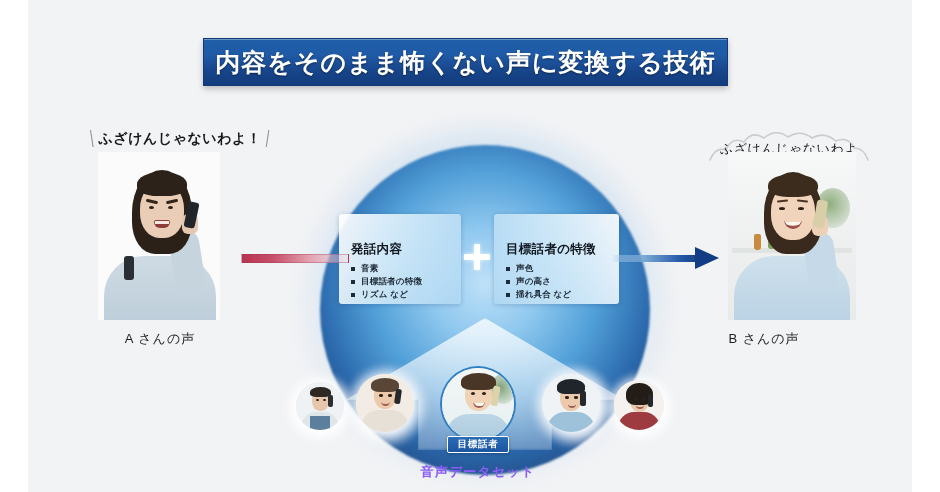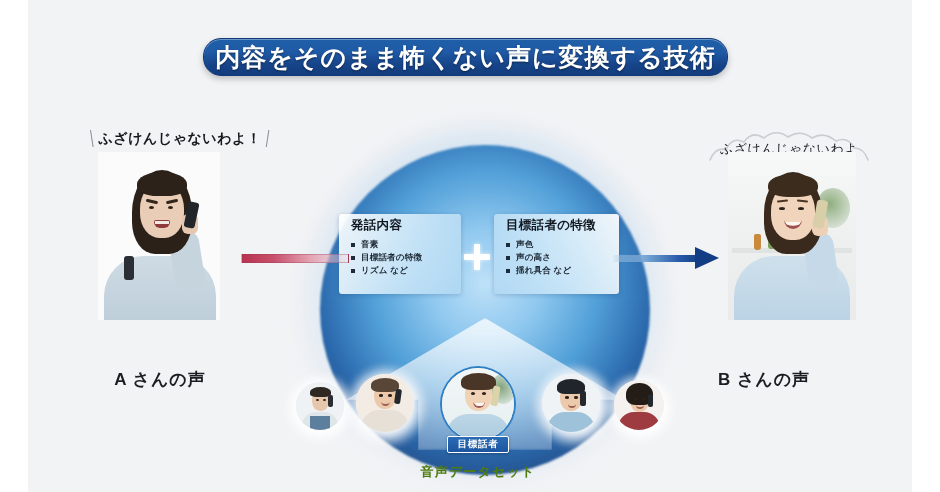--- a/index.html
+++ b/index.html
@@ -13,22 +13,22 @@
   .stage{
     position:absolute;left:28px;top:0;
     width:884px;height:492px;
     background:#f2f3f5;
     overflow:hidden;
   }
 
   
   .title-banner{
     position:absolute;left:175px;top:38px;
-    width:525px;height:38px;
-    border-radius:18px;
+    width:525px;height:48px;
+    border-radius:0;
     background:linear-gradient(180deg,#1f5fa8 0%,#1f5aa6 35%,#17458a 70%,#123c7d 100%);
     box-shadow:0 3px 6px rgba(0,0,0,.22), inset 0 1px 0 rgba(255,255,255,.35);
     display:flex;align-items:center;justify-content:center;
     border:1px solid #123a78;
     box-sizing:border-box;
   }
   .title-banner-text{
     color:#ffffff;
     font-size:25px;
     font-weight:bold;
@@ -72,23 +72,23 @@
     position:absolute;left:292px;top:184px;width:330px;
     text-align:center;
     color:#ffffff;font-size:18px;font-weight:bold;
     letter-spacing:1px;
     text-shadow:0 1px 4px rgba(0,30,70,.55);
   }
 
   
   .card{
     position:absolute;top:214px;
-    height:80px;
+    height:90px;
     border-radius:3px;
-    padding:3px 10px 8px 12px;
+    padding:27px 10px 8px 12px;
     box-sizing:border-box;
     background:linear-gradient(115deg,rgba(255,255,255,.93) 0%,rgba(218,238,250,.88) 45%,rgba(176,216,243,.72) 100%);
     box-shadow:0 1px 5px rgba(10,40,90,.22);
   }
   .card-left{left:311px;width:122px;}
   .card-right{left:466px;width:125px;
     background:linear-gradient(245deg,rgba(255,255,255,.93) 0%,rgba(218,238,250,.88) 45%,rgba(176,216,243,.72) 100%);}
   .card-title{
     font-size:12.5px;font-weight:bold;color:#111821;
     margin:0 0 4px 0;letter-spacing:.3px;white-space:nowrap;
@@ -180,22 +180,22 @@
   .phone{position:absolute;border-radius:3px;}
 
   
   .eye{position:absolute;background:#2d2118;border-radius:50%;}
   .brow{position:absolute;background:#33251a;border-radius:2px;}
   .mouth-angry{position:absolute;background:#8d3b3b;border-radius:2px 2px 6px 6px;}
   .mouth-smile{position:absolute;border-bottom:3px solid #9a5050;border-radius:0 0 18px 18px;}
 
   
   .caption{
-    position:absolute;font-size:17px;font-weight:bold;color:#1a1d22;
-    letter-spacing:1px;white-space:nowrap;text-align:center;margin-top:38px;
+    position:absolute;font-size:13px;font-weight:normal;color:#1a1d22;
+    letter-spacing:1px;white-space:nowrap;text-align:center;
   }
   .caption-left{left:72px;top:330px;width:120px;}
   .caption-right{left:672px;top:330px;width:128px;}
 
   
   .avatar{
     position:absolute;border-radius:50%;overflow:hidden;
     background:#eef1f3;
   }
   .avatar-halo{
@@ -211,21 +211,21 @@
     border:1px solid #ffffff;
     box-sizing:border-box;
     display:flex;align-items:center;justify-content:center;
     box-shadow:0 1px 3px rgba(0,0,0,.25);
   }
   .target-badge span{
     color:#fff;font-size:9.5px;font-weight:bold;letter-spacing:.8px;white-space:nowrap;
   }
   .dataset-caption{
     position:absolute;left:340px;top:463px;width:220px;
-    text-align:center;font-size:13px;font-weight:bold;color:#4d7c0f;
+    text-align:center;font-size:13px;font-weight:bold;color:#8b5cf6;
     letter-spacing:1.2px;white-space:nowrap;
   }
 </style>
 </head>
 <body>
 
 <div class="stage">
 
   <div class="title-banner">
     <div class="title-banner-text">内容をそのまま怖くない声に変換する技術</div>

